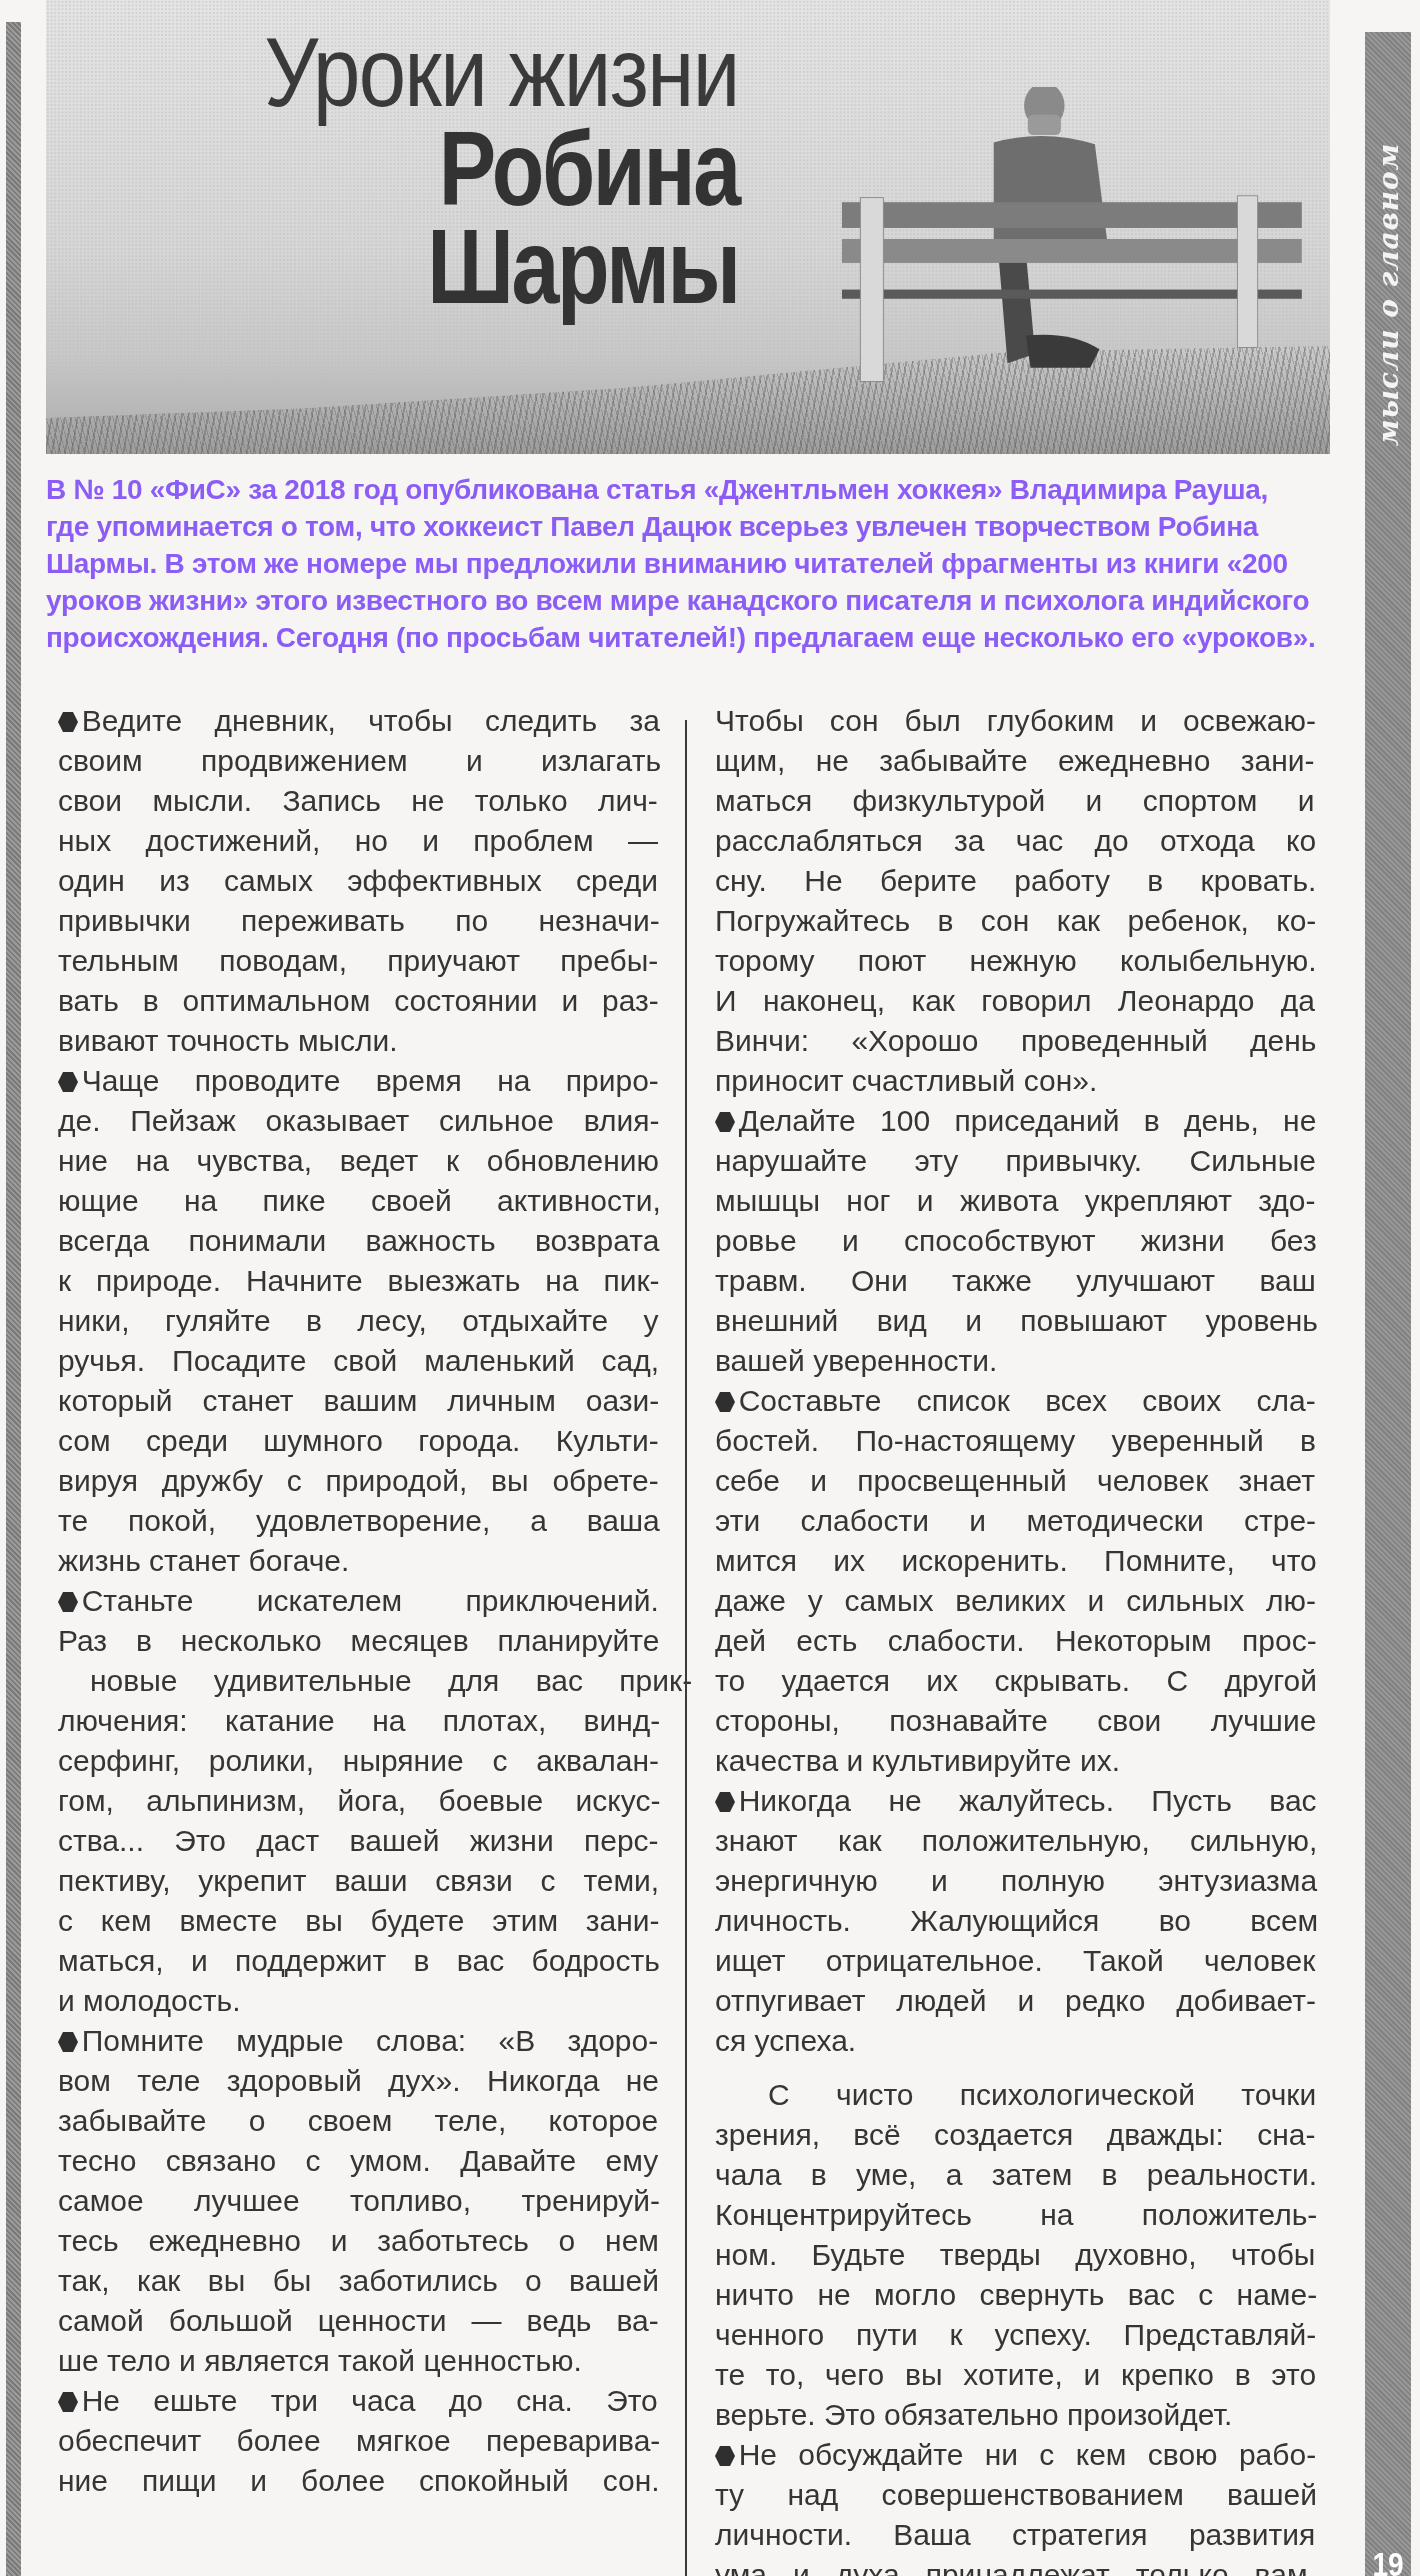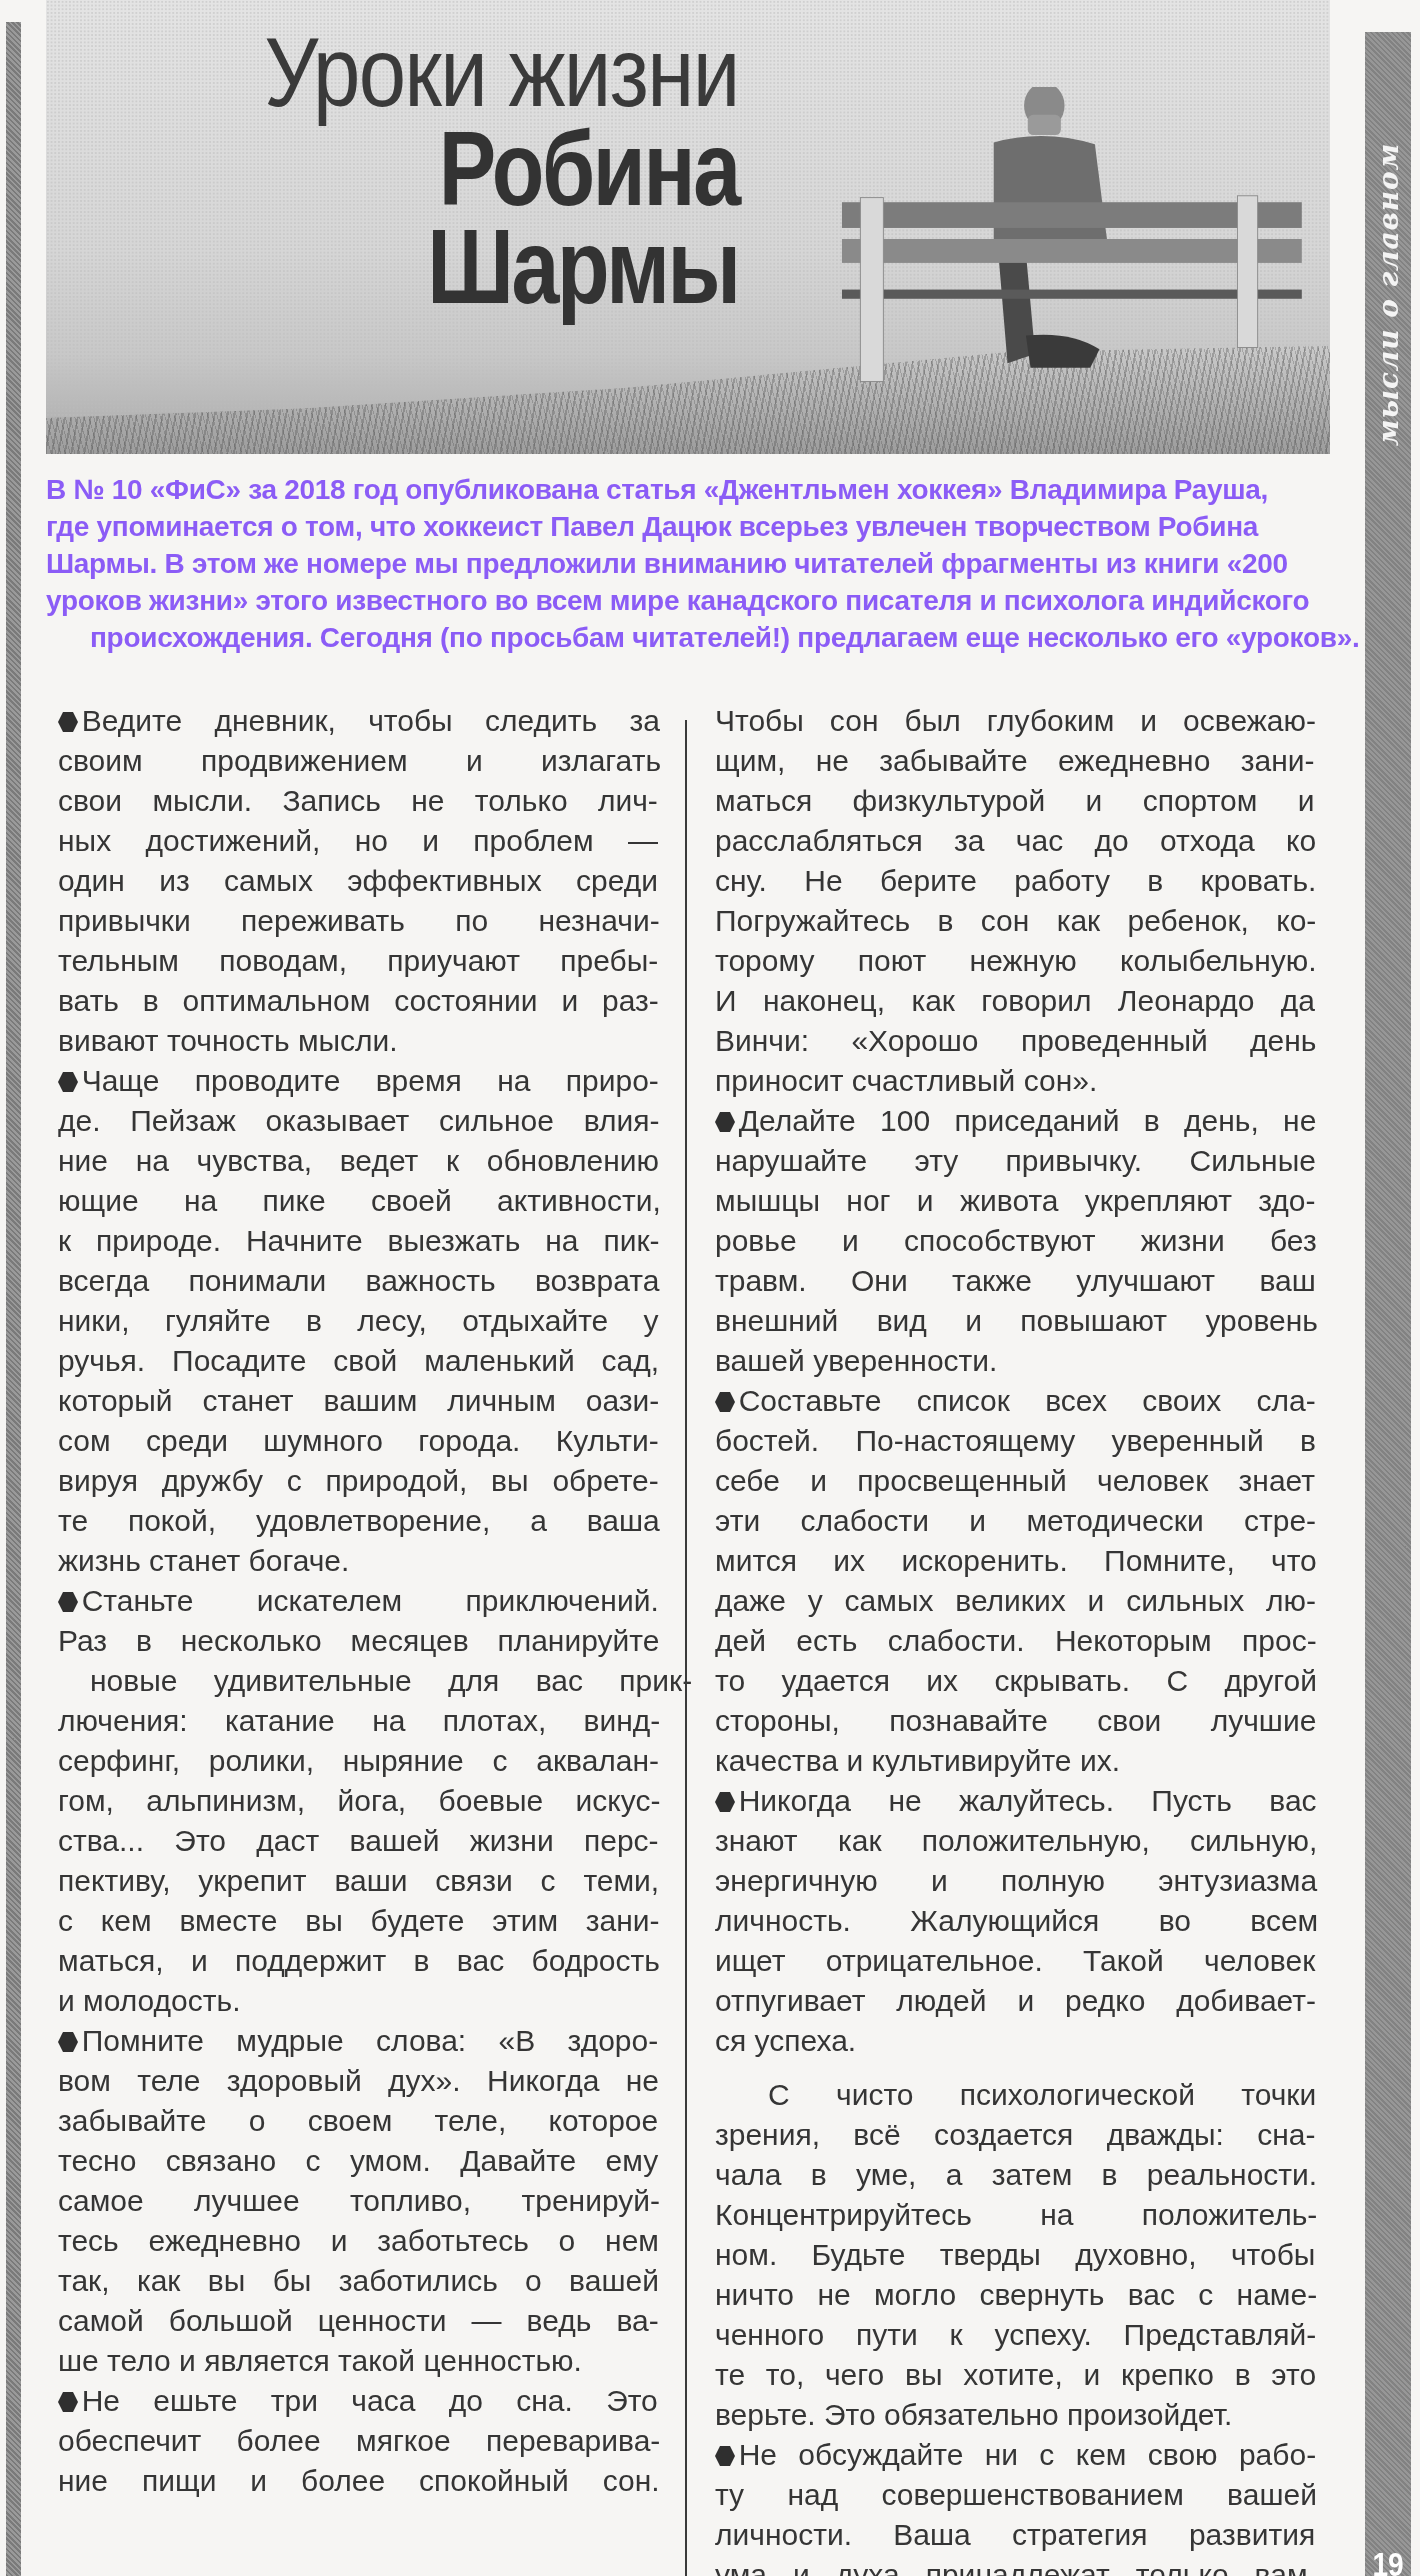--- a/index.html
+++ b/index.html
@@ -133,39 +133,39 @@
 <div class="section-tab">
   <div class="label">мысли о главном</div>
   <div class="page-num">19</div>
 </div>
 
 <div class="lead" id="lead">
     <span class="ln" style="transform: scaleX(1); text-align-last: left;">В № 10 «ФиС» за 2018 год опубликована статья «Джентльмен хоккея» Владимира Рауша,</span>
     <span class="ln" style="transform: scaleX(1); text-align-last: left;">где упоминается о том, что хоккеист Павел Дацюк всерьез увлечен творчеством Робина</span>
     <span class="ln" style="transform: scaleX(1); text-align-last: left;">Шармы. В этом же номере мы предложили вниманию читателей фрагменты из книги «200</span>
     <span class="ln" style="transform: scaleX(1); text-align-last: left;">уроков жизни» этого известного во всем мире канадского писателя и психолога индийского</span>
-    <span class="ln" style="transform: scaleX(1); text-align-last: left; margin-left: 44px;">происхождения. Сегодня (по просьбам читателей!) предлагаем еще несколько его «уроков».</span>
+    <span class="ln" style="transform: scaleX(1); text-align-last: left;">происхождения. Сегодня (по просьбам читателей!) предлагаем еще несколько его «уроков».</span>
   </div>
 
 <div class="col col-left" id="colLeft">
     <span class="ln" style="display: block; word-spacing: 24px; text-align-last: left;"><span class="bullet"></span><span>Ведите дневник, чтобы следить за</span></span>
     <span class="ln" style="display: block; word-spacing: 50px; text-align-last: left;"><span>своим продвижением и излагать</span></span>
     <span class="ln" style="display: block; word-spacing: 22px; text-align-last: left;"><span>свои мысли. Запись не только лич-</span></span>
     <span class="ln" style="display: block; word-spacing: 26px; text-align-last: left;"><span>ных достижений, но и проблем —</span></span>
     <span class="ln" style="display: block; word-spacing: 26px; text-align-last: left;"><span>один из самых эффективных среди</span></span>
     <span class="ln" style="display: block; word-spacing: 42px; text-align-last: left;"><span>привычки переживать по незначи-</span></span>
     <span class="ln" style="display: block; word-spacing: 32px; text-align-last: left;"><span>тельным поводам, приучают пребы-</span></span>
     <span class="ln" style="display: block; word-spacing: 15.5px; text-align-last: left;"><span>вать в оптимальном состоянии и раз-</span></span>
     <span class="ln last" style="display: block; text-align-last: left;"><span>вивают точность мысли.</span></span>
     <span class="ln" style="display: block; word-spacing: 27px; text-align-last: left;"><span class="bullet"></span><span>Чаще проводите время на приро-</span></span>
     <span class="ln" style="display: block; word-spacing: 21.4px; text-align-last: left;"><span>де. Пейзаж оказывает сильное влия-</span></span>
     <span class="ln" style="display: block; word-spacing: 19.3px; text-align-last: left;"><span>ние на чувства, ведет к обновлению</span></span>
     <span class="ln" style="display: block; word-spacing: 37px; text-align-last: left;"><span>ющие на пике своей активности,</span></span>
+    <span class="ln" style="display: block; word-spacing: 31px; text-align-last: left;"><span>всегда понимали важность возврата</span></span>
     <span class="ln" style="display: block; word-spacing: 16.6px; text-align-last: left;"><span>к природе. Начните выезжать на пик-</span></span>
-    <span class="ln" style="display: block; word-spacing: 31px; text-align-last: left;"><span>всегда понимали важность возврата</span></span>
     <span class="ln" style="display: block; word-spacing: 27px; text-align-last: left;"><span>ники, гуляйте в лесу, отдыхайте у</span></span>
     <span class="ln" style="display: block; word-spacing: 18.6px; text-align-last: left;"><span>ручья. Посадите свой маленький сад,</span></span>
     <span class="ln" style="display: block; word-spacing: 21.6px; text-align-last: left;"><span>который станет вашим личным оази-</span></span>
     <span class="ln" style="display: block; word-spacing: 27px; text-align-last: left;"><span>сом среди шумного города. Культи-</span></span>
     <span class="ln" style="display: block; word-spacing: 15.5px; text-align-last: left;"><span>вируя дружбу с природой, вы обрете-</span></span>
     <span class="ln" style="display: block; word-spacing: 31.5px; text-align-last: left;"><span>те покой, удовлетворение, а ваша</span></span>
     <span class="ln last" style="display: block; text-align-last: left;"><span>жизнь станет богаче.</span></span>
     <span class="ln" style="display: block; word-spacing: 55px; text-align-last: left;"><span class="bullet"></span><span>Станьте искателем приключений.</span></span>
     <span class="ln" style="display: block; word-spacing: 20.5px; text-align-last: left;"><span>Раз в несколько месяцев планируйте</span></span>
     <span class="ln" style="display: block; word-spacing: 28px; text-align-last: left; margin-left: 32px;"><span>новые удивительные для вас прик-</span></span>

